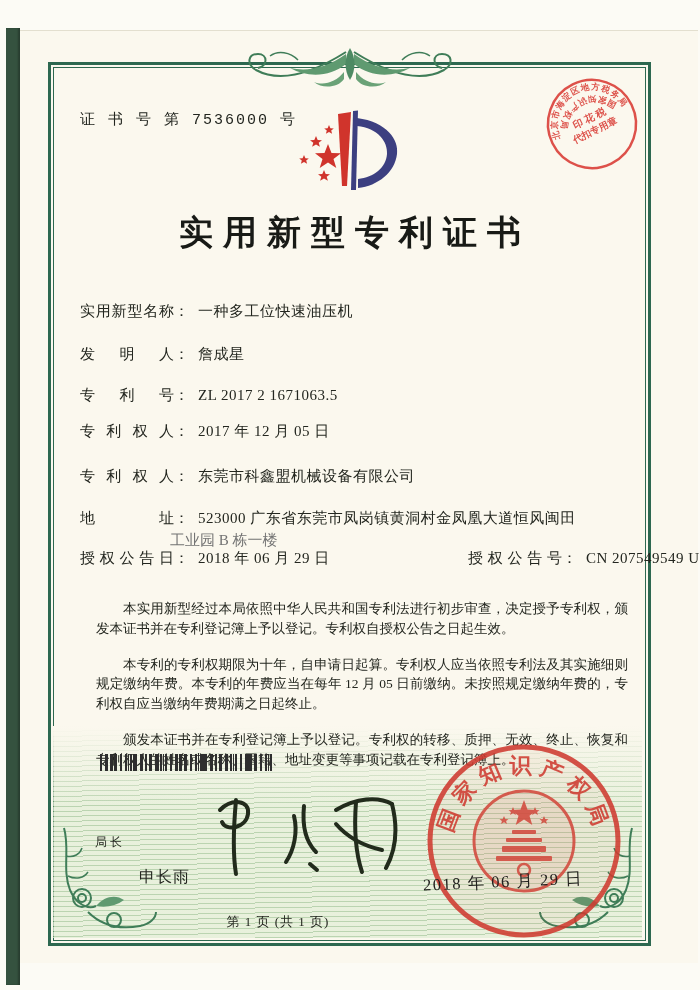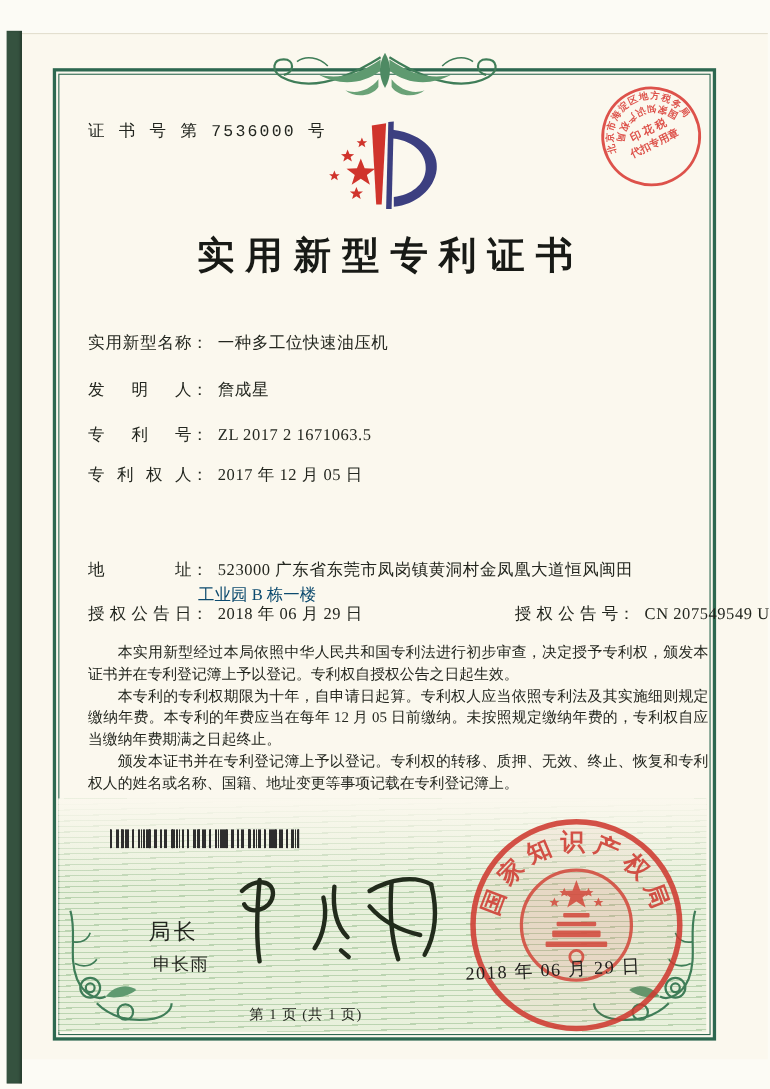--- a/index.html
+++ b/index.html
@@ -12,30 +12,30 @@
   .waves{position:absolute;left:53px;top:726px;width:589px;height:212px;
     background:
       linear-gradient(180deg,#fbf8ee 0px,rgba(251,248,238,0) 80px),
       repeating-linear-gradient(179deg,rgba(134,182,126,.55) 0 1px,rgba(226,238,214,.75) 1px 5px);}
   .certno{position:absolute;left:80px;top:110px;font-size:15px;color:#22251f;letter-spacing:2px;font-family:Liberation Mono, monospace;}
   .logo{position:absolute;left:286px;top:106px;}
   .title{position:absolute;left:0;top:210px;width:700px;text-align:center;font-size:34px;font-weight:bold;color:#181a16;letter-spacing:10px;text-indent:10px;}
   .row{position:absolute;left:80px;font-size:15px;color:#23261f;white-space:nowrap;}
   .flabel{display:inline-block;width:94px;text-align:justify;text-align-last:justify;vertical-align:top;}
   .fvalue{margin-left:9px;letter-spacing:.5px;}
-  .addr2{position:absolute;left:180px;font-size:15px;color:#0c4a6e;}
+  .addr2{position:absolute;left:170px;font-size:15px;color:#737373;}
   .grant-right{position:absolute;left:388px;top:0;font-size:15px;white-space:nowrap;}
   .paras{position:absolute;left:80px;top:583px;width:564px;font-size:13.5px;line-height:19.8px;color:#23261f;text-align:justify;}
-  .paras p{margin:0;text-indent:2em;}
+  .paras p{margin:16px;text-indent:2em;}
   .barcode{position:absolute;left:100px;top:754px;width:172px;height:17px;
     background:
       repeating-linear-gradient(90deg,#2e2e2e 0 2px,transparent 2px 5px),
       repeating-linear-gradient(90deg,#2e2e2e 0 1px,transparent 1px 7px),
       repeating-linear-gradient(90deg,transparent 0 10px,#2e2e2e 10px 13px,transparent 13px 23px);}
-  .sig-title{position:absolute;left:95px;top:834px;font-size:20px;color:#23261f;letter-spacing:3px;margin-left:40px;}
+  .sig-title{position:absolute;left:95px;top:834px;font-size:12px;color:#23261f;letter-spacing:3px;}
   .sig-name{position:absolute;left:95px;top:867px;font-size:16px;color:#23261f;letter-spacing:1px;margin-left:44px;}
   .signature-svg{position:absolute;left:198px;top:788px;}
   .seal-bottom{position:absolute;left:416px;top:738px;}
   .seal-date{position:absolute;left:423px;top:870px;width:210px;font-size:16.5px;color:#21201e;letter-spacing:1.5px;transform:rotate(-2.5deg);white-space:nowrap;}
   .footer{position:absolute;left:0;top:913px;width:556px;text-align:center;font-size:13px;color:#23261f;letter-spacing:1px;}
   .seal-top{position:absolute;left:536px;top:70px;}
   .ornament-top{position:absolute;left:238px;top:42px;}
   .corner-bl{position:absolute;left:52px;top:826px;}
   .corner-br{position:absolute;left:534px;top:826px;}
 </style>
@@ -114,20 +114,23 @@
     <span class="flabel">发明人</span><span>：</span><span class="fvalue">詹成星</span>
   </div>
   <div class="row" style="top:302px">
     <span class="flabel">实用新型名称</span><span>：</span><span class="fvalue">一种多工位快速油压机</span>
   </div>
   <div class="row" style="top:386px">
     <span class="flabel">专利号</span><span>：</span><span class="fvalue">ZL 2017 2 1671063.5</span>
   </div>
   <div class="row" style="top:422px">
     <span class="flabel">专利权人</span><span>：</span><span class="fvalue">2017 年 12 月 05 日</span>
+  </div>
+  <div class="row" style="top:467px">
+    <span class="flabel">专利权人</span><span>：</span><span class="fvalue">东莞市科鑫盟机械设备有限公司</span>
   </div>
   <div class="row" style="top:509px">
     <span class="flabel">地址</span><span>：</span><span class="fvalue">523000 广东省东莞市凤岗镇黄洞村金凤凰大道恒风闽田</span>
   </div>
   <div class="addr2" style="top:531px">工业园 B 栋一楼</div>
   <div class="row" style="top:549px">
     <span class="flabel">授权公告日</span><span>：</span><span class="fvalue">2018 年 06 月 29 日</span>
     <span class="grant-right"><span class="flabel">授权公告号</span><span>：</span><span class="fvalue">CN 207549549 U</span></span>
   </div>
 

